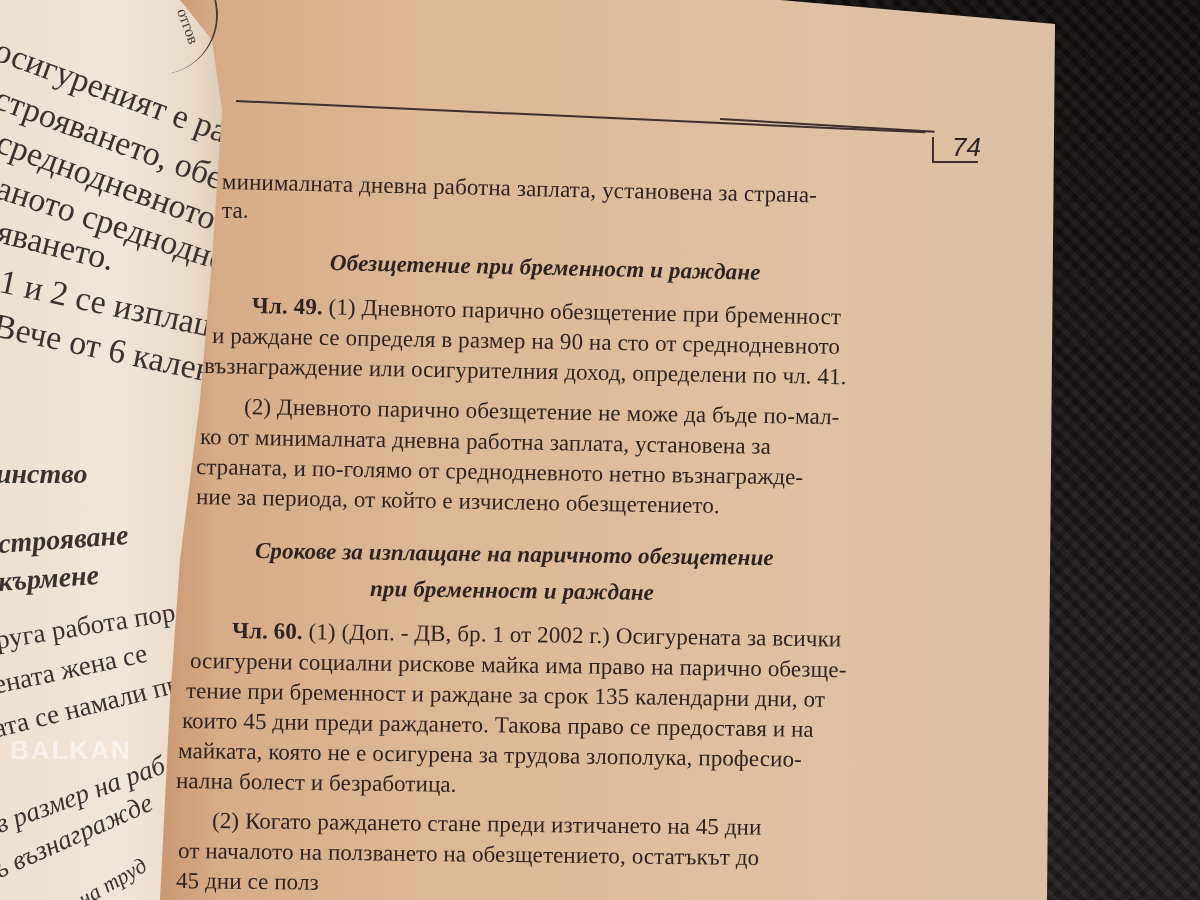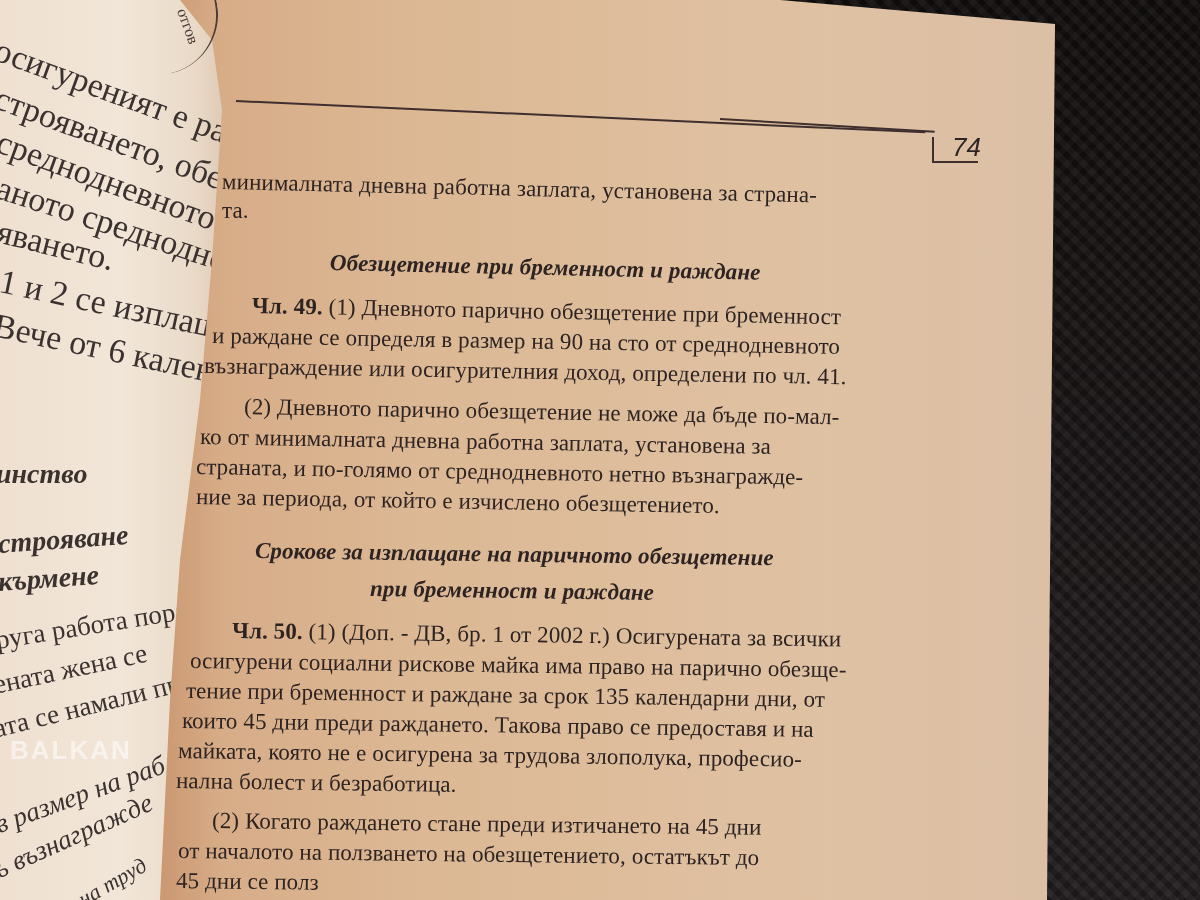--- a/index.html
+++ b/index.html
@@ -98,21 +98,21 @@
 
 <div class="rp-line" style="left:244px;top:394px;transform:rotate(1deg);transform-origin:left;">(2) Дневното парично обезщетение не може да бъде по-мал-</div>
 <div class="rp-line" style="left:200px;top:424px;transform:rotate(1deg);transform-origin:left;">ко от минималната дневна работна заплата, установена за</div>
 <div class="rp-line" style="left:196px;top:454px;transform:rotate(1deg);transform-origin:left;">странaтa, и по-голямо от средноднeвното нетно възнагражде-</div>
 <div class="rp-line" style="left:196px;top:484px;transform:rotate(1deg);transform-origin:left;">ние за периода, от който е изчислено обезщетението.</div>
 
 <div class="rp-line rp-heading" style="left:255px;top:538px;transform:rotate(0.8deg);transform-origin:left;">Срокове за изплащане на паричното обезщетение</div>
 <div class="rp-line rp-heading" style="left:370px;top:576px;transform:rotate(0.8deg);transform-origin:left;">при бременност и раждане</div>
 
 <div class="rp-line" style="left:232px;top:618px;transform:rotate(0.8deg);transform-origin:left;">
-  <b>Чл. 50.</b>
+  <b>Чл. 60.</b>
   <span>(1) (Доп. - ДВ, бр. 1 от 2002 г.) Осигурената за всички</span>
 </div>
 <div class="rp-line" style="left:190px;top:648px;transform:rotate(0.8deg);transform-origin:left;">осигурени социални рискове майка има право на парично обезще-</div>
 <div class="rp-line" style="left:186px;top:678px;transform:rotate(0.8deg);transform-origin:left;">тение при бременност и раждане за срок 135 календарни дни, от</div>
 <div class="rp-line" style="left:182px;top:708px;transform:rotate(0.8deg);transform-origin:left;">които 45 дни преди раждането. Такова право се предоставя и на</div>
 <div class="rp-line" style="left:178px;top:738px;transform:rotate(0.8deg);transform-origin:left;">майката, която не е осигурена за трудова злополука, професио-</div>
 <div class="rp-line" style="left:176px;top:768px;transform:rotate(0.8deg);transform-origin:left;">нална болест и безработица.</div>
 
 <div class="rp-line" style="left:212px;top:808px;transform:rotate(0.7deg);transform-origin:left;">(2) Когато раждането стане преди изтичането на 45 дни</div>
 <div class="rp-line" style="left:178px;top:838px;transform:rotate(0.7deg);transform-origin:left;">от началото на ползването на обезщетението, остатъкът до</div>

